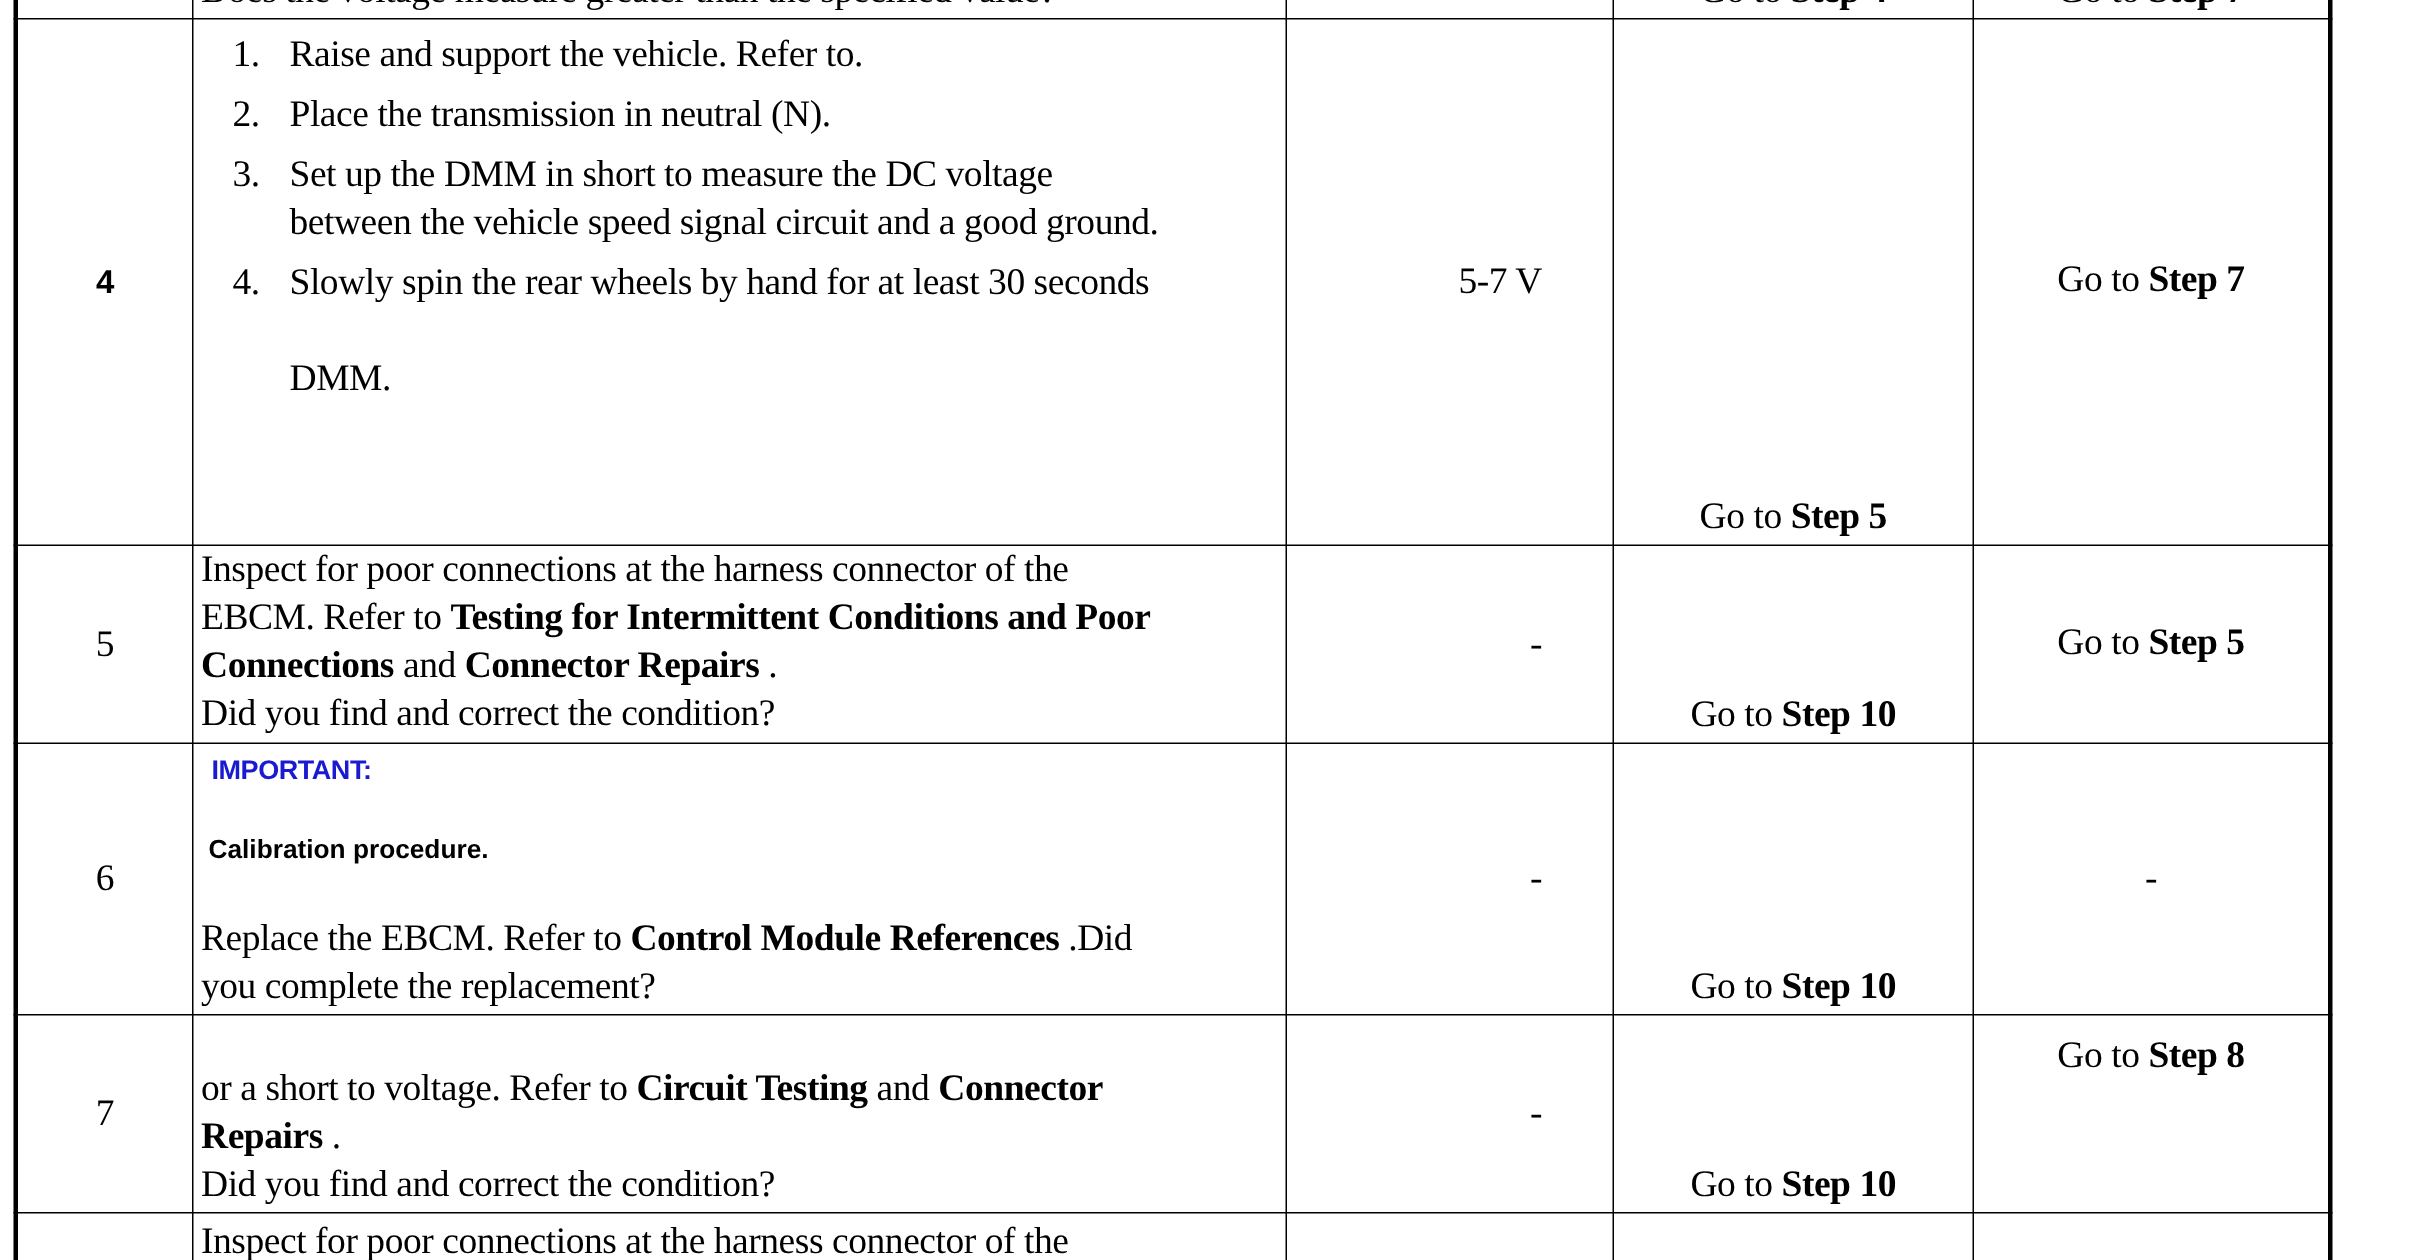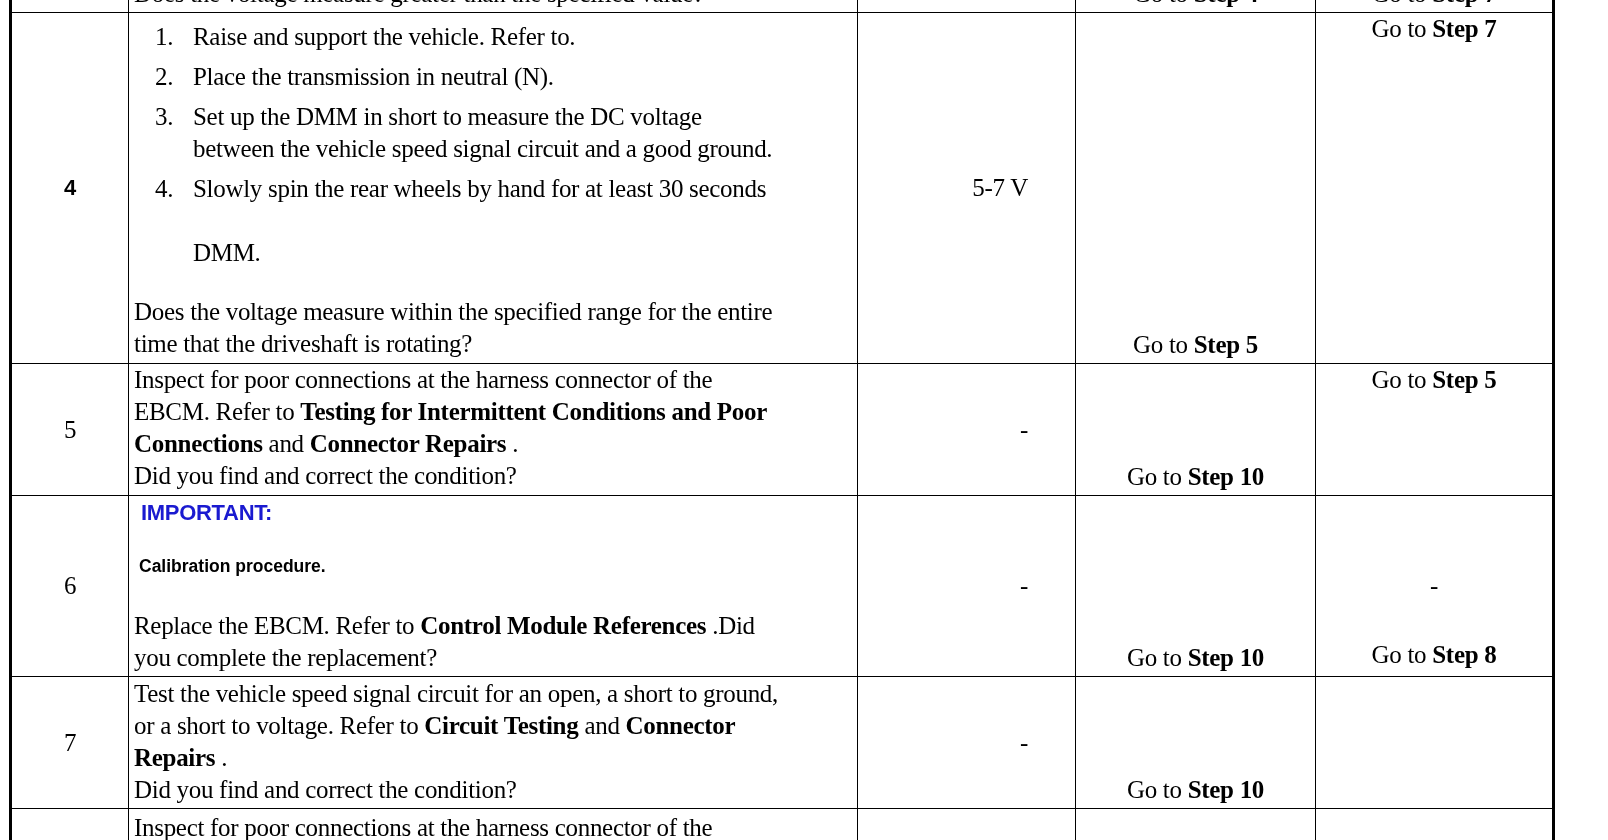--- a/index.html
+++ b/index.html
@@ -81,21 +81,21 @@
       display: flex;
       align-items: flex-end;
       justify-content: center;
       padding-bottom: 2px;
       font-family: Liberation Serif, serif;
     }
     .no {
       left: 1316px;
       width: 236px;
       display: flex;
-      align-items: flex-start;
+      align-items: center;
       justify-content: center;
       padding-bottom: 2px;
     }
     .no.center {
       align-items: center;
       padding-bottom: 0;
     }
     b { font-weight: bold; }
 
     ol.steps {
@@ -110,21 +110,21 @@
     }
     ol.steps li .num {
       position: absolute;
       left: 21px;
       top: 0;
     }
     .important-label {
       font-family: "Liberation Sans", "DejaVu Sans", sans-serif;
       font-weight: bold;
       color: #1a1ad0;
-      font-size: 22px;
+      font-size: 18px;
       line-height: 22px;
       padding-left: 7px;
     }
     .important-text {
       font-family: "Liberation Sans", "DejaVu Sans", sans-serif;
       font-weight: bold;
       font-size: 17.5px;
       line-height: 24px;
       padding-left: 5px;
       margin-top: 6px;
@@ -177,24 +177,20 @@
         <span>Set up the DMM in short to measure the DC voltage</span><br>
         <span>between the vehicle speed signal circuit and a good ground.</span>
       </li>
       <li>
         <span class="num">4.</span>
         <span>Slowly spin the rear wheels by hand for at least 30 seconds</span><br>
         <br>
         <span>DMM.</span>
       </li>
     </ol>
-    <div style="position:absolute; top:275px; left:0;">
-      <span>Does the voltage measure within the specified range for the entire</span><br>
-      <span>time that the driveshaft is rotating?</span>
-    </div>
   </div>
   <div class="cell value" style="top:13px; height:350px;">
     <span>5-7 V</span>
   </div>
   <div class="cell yes" style="top:13px; height:350px;">
     <span><span>Go to </span><b>Step 5</b></span>
   </div>
   <div class="cell no" style="top:13px; height:350px;">
     <span><span>Go to </span><b>Step 7</b></span>
   </div>
@@ -239,21 +235,21 @@
     <span><span>Go to </span><b>Step 10</b></span>
   </div>
   <div class="cell no center" style="top:496px; height:180px;">
     <span>-</span>
   </div>
 
   <div class="cell stepnum" style="top:677px; height:131px;">
     <span>7</span>
   </div>
   <div class="cell action" style="top:678px; height:130px;">
-    <span>Test the vehicle speed signal circuit for an open, a short to ground,</span><br>
+    <br>
     <span>or a short to voltage. Refer to </span><b>Circuit Testing</b><span> and </span><b>Connector</b><br>
     <b>Repairs</b><span> .</span><br>
     <span>Did you find and correct the condition?</span>
   </div>
   <div class="cell value" style="top:677px; height:131px;">
     <span>-</span>
   </div>
   <div class="cell yes" style="top:677px; height:131px;">
     <span><span>Go to </span><b>Step 10</b></span>
   </div>

